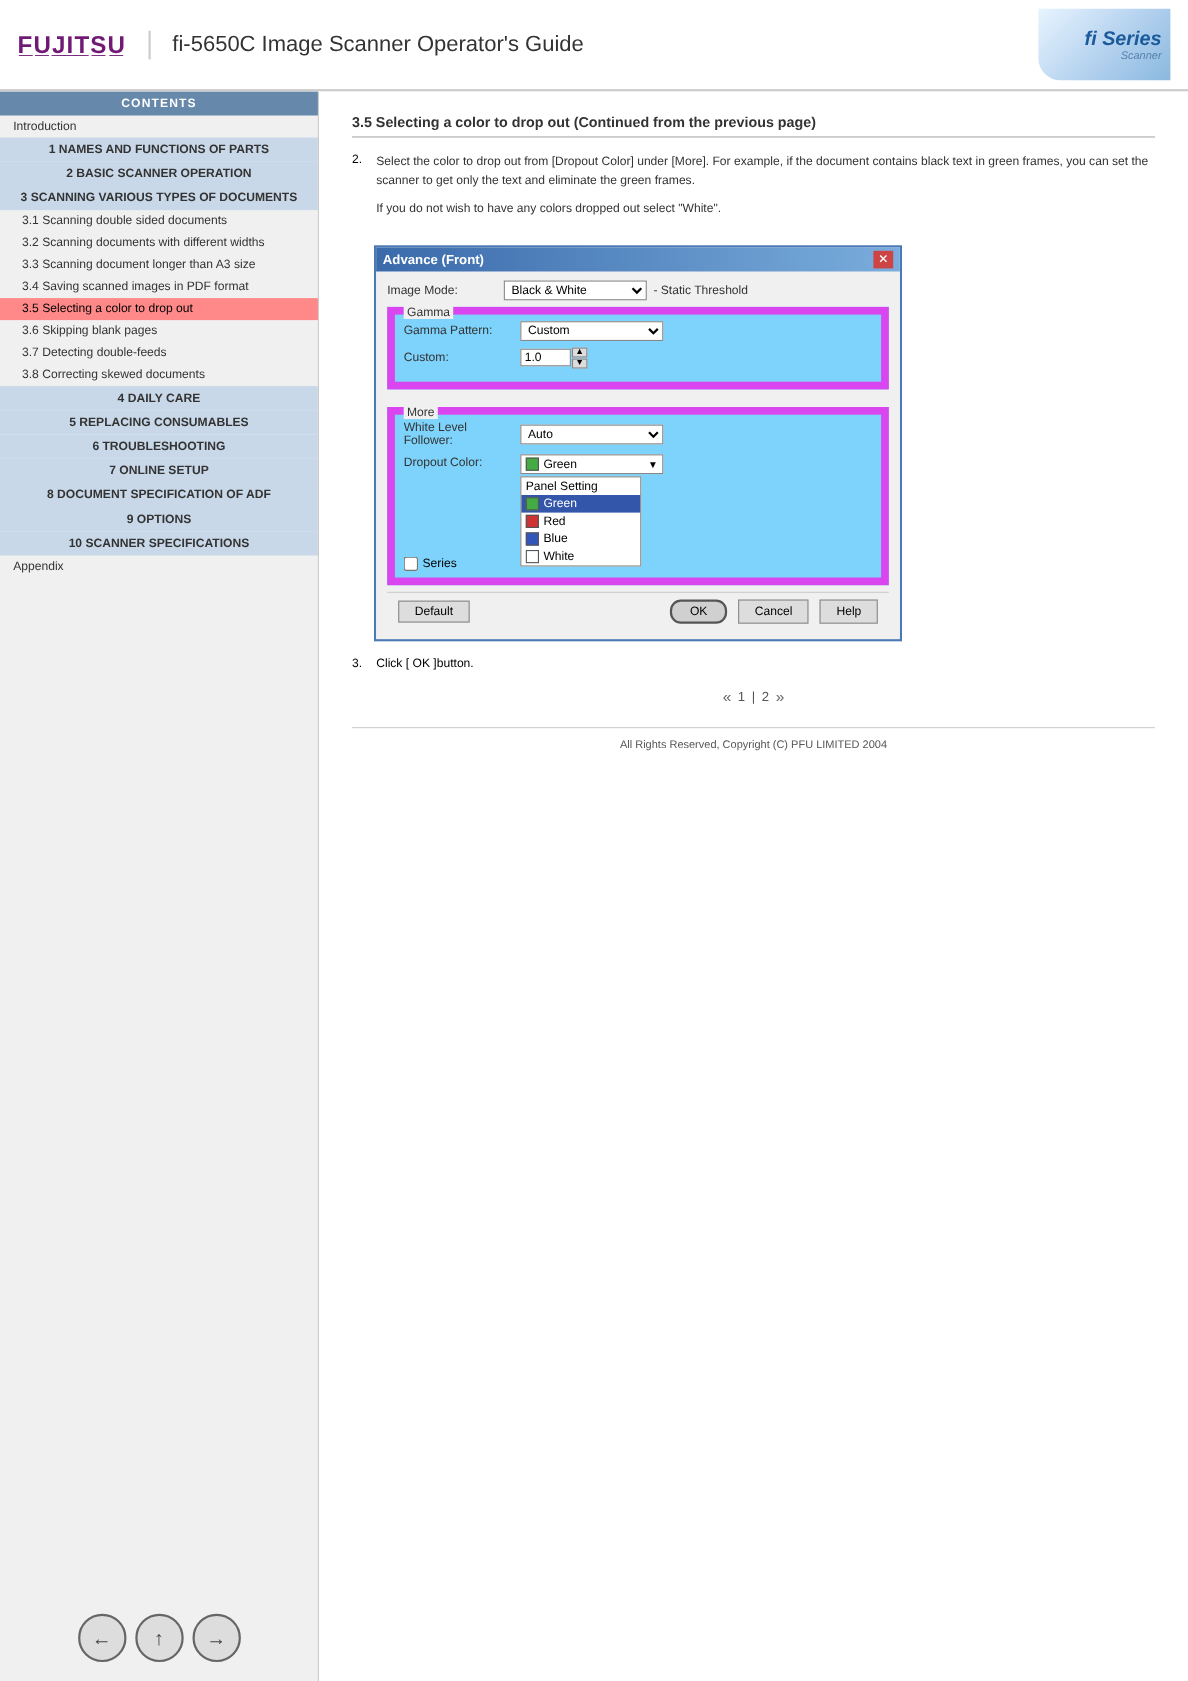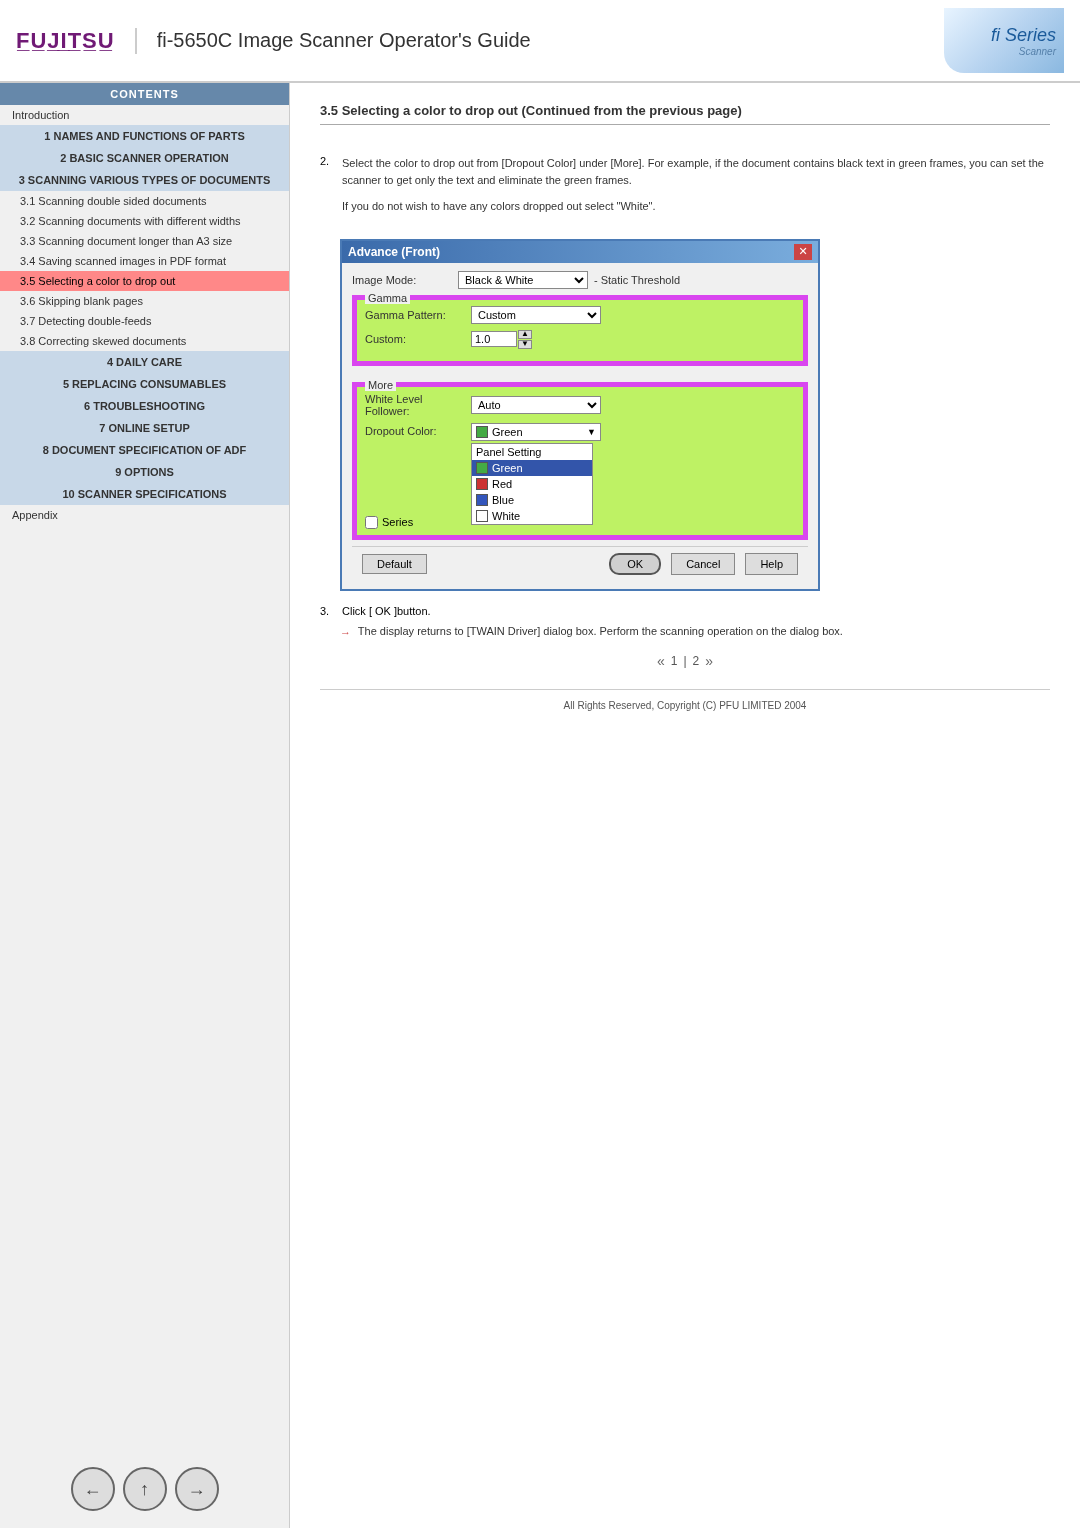--- a/index.html
+++ b/index.html
@@ -38,21 +38,21 @@
       display: flex;
       flex-direction: column;
       align-items: flex-end;
       justify-content: center;
       padding: 5px 8px;
     }
     .fi-series-text {
       font-style: italic;
       font-size: 18px;
       color: #1a5a9a;
-      font-weight: normal;
+      font-weight: bold;
     }
     .fi-series-sub {
       font-size: 10px;
       color: #5580aa;
       font-style: italic;
     }
 
     
     .main-layout {
       display: flex;
@@ -121,21 +121,21 @@
     
     .content {
       flex: 1;
       padding: 20px 30px;
       background: #fff;
     }
     .content-section-title {
       font-size: 13px;
       font-weight: bold;
       color: #333;
-      margin-bottom: 30px;
+      margin-bottom: 14px;
       border-bottom: 1px solid #aaa;
       padding-bottom: 6px;
     }
     .content-para {
       font-size: 11px;
       color: #333;
       line-height: 1.5;
       margin-bottom: 10px;
     }
     .content-step {
@@ -216,25 +216,25 @@
       border-bottom: none;
       background: #ddd;
       cursor: pointer;
       margin-right: 2px;
     }
     .dialog-tab.active {
       background: #f0f0f0;
       border-bottom: 1px solid #f0f0f0;
     }
     .dialog-group-box {
-      border: 5px solid #d946ef;
+      border: 7px solid #d946ef;
       padding: 6px 8px;
       margin-bottom: 6px;
       position: relative;
-      background: #bef264;
+      background: #7dd3fc;
     }
     .dialog-group-title {
       position: absolute;
       top: -8px;
       left: 8px;
       background: #f0f0f0;
       padding: 0 3px;
       font-size: 11px;
       color: #333;
     }
@@ -264,21 +264,21 @@
       border-radius: 10px;
       border: 2px solid #555;
       background: #d0d0d0;
     }
 
     
     .dropdown-list {
       border: 1px solid #888;
       background: #fff;
       position: absolute;
-      width: 122px;
+      width: 110px;
       z-index: 10;
       top: 0;
       left: 0;
     }
     .dropdown-item {
       display: flex;
       align-items: center;
       padding: 2px 4px;
       font-size: 11px;
       gap: 4px;
@@ -564,24 +564,20 @@
           </div>
         </div>
       </div>
     </div>
 
     <div class="step3-para">
       <div class="content-step">
         <span class="step-num">3.</span>
         <span>Click [ OK ]button.</span>
       </div>
-      <div class="indent-line">
-        <span class="step3-arrow">→</span>
-        <span>The display returns to [TWAIN Driver] dialog box. Perform the scanning operation on the dialog box.</span>
-      </div>
     </div>
 
     <div class="page-nav">
       <span class="page-nav-arrow">«</span>
       <span>1</span>
       <span>|</span>
       <span>2</span>
       <span class="page-nav-arrow">»</span>
     </div>
 

